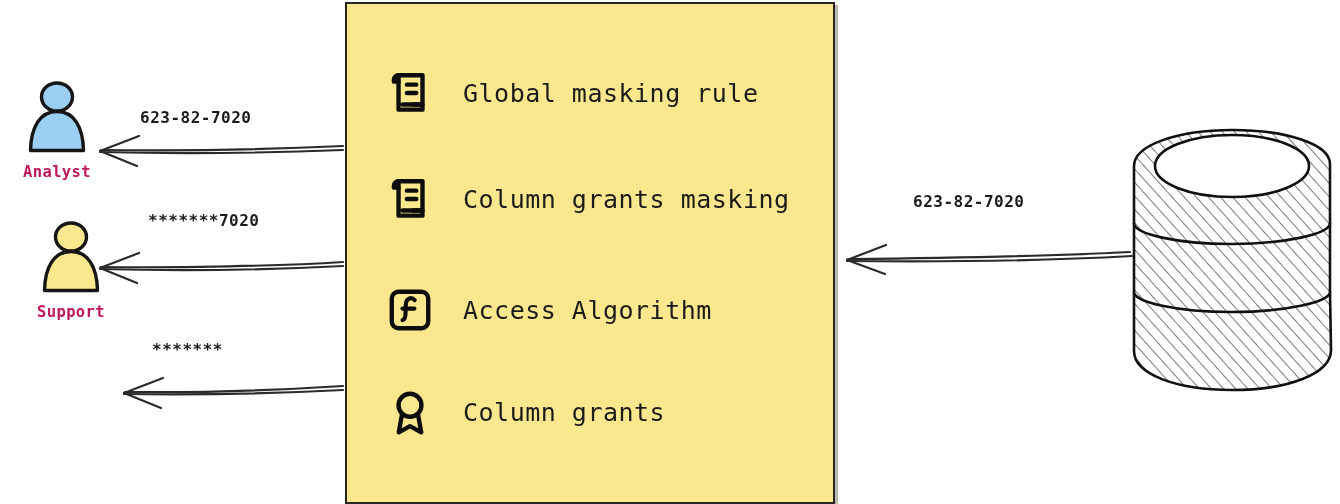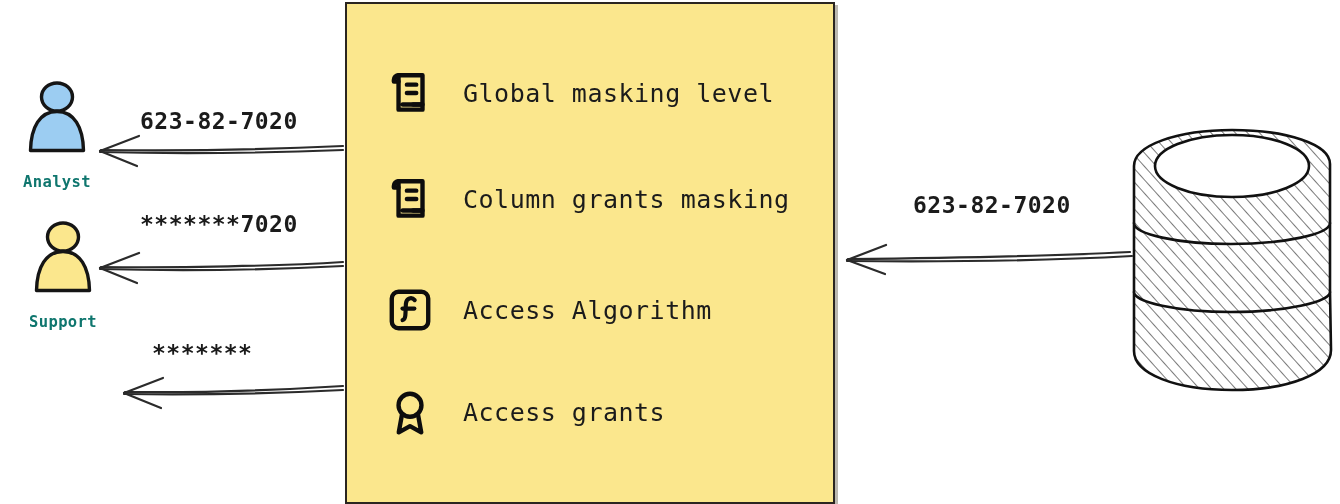--- a/index.html
+++ b/index.html
@@ -35,41 +35,41 @@
     height: 82px;
     margin: 0 auto;
     position: relative;
   }
   .actor .figure svg { display: block; }
   .actor .actor-label {
     font-family: "DejaVu Sans Mono", "Liberation Mono", monospace;
     font-size: 15.5px;
     font-weight: 700;
     letter-spacing: 0.4px;
-    color: #0f766e;
-    margin-top: 13px;
+    color: #be185d;
+    margin-top: 3px;
     white-space: nowrap;
   }
 
   #actor-analyst   { left: 2px;  top: 78px; }
-  #actor-support   { left: 8px;  top: 218px; }
+  #actor-support   { left: 16px;  top: 218px; }
   #actor-developer { left: 2px;  top: 343px; }
 
   
   .flow-label {
     position: absolute;
     font-family: "DejaVu Sans Mono", "Liberation Mono", monospace;
-    font-size: 23px;
+    font-size: 16px;
     font-weight: 700;
     letter-spacing: 0.5px;
     color: #1b1b1b;
     white-space: nowrap;
   }
   #label-analyst   { left: 140px; top: 108px; }
-  #label-support   { left: 140px; top: 211px; }
+  #label-support   { left: 148px; top: 211px; }
   #label-developer { left: 152px; top: 340px; }
   #label-db        { left: 913px; top: 192px; }
 
   
   #policy-panel {
     position: absolute;
     left: 345px;
     top: 2px;
     width: 490px;
     height: 502px;
@@ -136,21 +136,21 @@
         <svg width="50" height="50" viewBox="0 0 48 48" aria-hidden="true">
           <g fill="none" stroke="#0d0d0d" stroke-width="4.2" stroke-linecap="round" stroke-linejoin="round">
             <path d="M13 7 h23 v28 h-9"></path>
             <path d="M13 7 a4.5 4.5 0 0 0 -4.5 4.5 v1.5 h4.5 v-6 z"></path>
             <path d="M13 13 v27 h23 v-5 H17"></path>
             <path d="M21 16 h9"></path>
             <path d="M21 24 h9"></path>
           </g>
         </svg>
       </span>
-      <span class="row-label">Global masking level</span>
+      <span class="row-label">Global masking rule</span>
     </div>
 
     <div class="policy-row" id="policy-row-1">
       <span class="row-icon">
         <svg width="50" height="50" viewBox="0 0 48 48" aria-hidden="true">
           <g fill="none" stroke="#0d0d0d" stroke-width="4.2" stroke-linecap="round" stroke-linejoin="round">
             <path d="M13 7 h23 v28 h-9"></path>
             <path d="M13 7 a4.5 4.5 0 0 0 -4.5 4.5 v1.5 h4.5 v-6 z"></path>
             <path d="M13 13 v27 h23 v-5 H17"></path>
             <path d="M21 16 h9"></path>
@@ -173,21 +173,21 @@
       <span class="row-label">Access Algorithm</span>
     </div>
 
     <div class="policy-row" id="policy-row-3">
       <span class="row-icon">
         <svg width="50" height="50" viewBox="0 0 48 48" aria-hidden="true">
           <circle cx="24" cy="17.5" r="11" fill="none" stroke="#0d0d0d" stroke-width="4.2"></circle>
           <path d="M16.3 26.5 L13.2 43.5 L24 37.6 L34.8 43.5 L31.7 26.5" fill="none" stroke="#0d0d0d" stroke-width="4.2" stroke-linejoin="round" stroke-linecap="round"></path>
         </svg>
       </span>
-      <span class="row-label">Access grants</span>
+      <span class="row-label">Column grants</span>
     </div>
   </div>
 
   <div class="actor" id="actor-analyst">
     <div class="figure">
       <svg width="76" height="82" viewBox="0 0 76 82" aria-hidden="true">
         <ellipse cx="38" cy="19" rx="15.5" ry="14" fill="#9ccdf2" stroke="#151515" stroke-width="3.4"></ellipse>
         <path d="M38 33.5 C21 33.5 12 49 11.5 72.5 L64.5 72.5 C64 49 55 33.5 38 33.5 Z" fill="#9ccdf2" stroke="#151515" stroke-width="3.4" stroke-linejoin="round"></path>
       </svg>
     </div>

